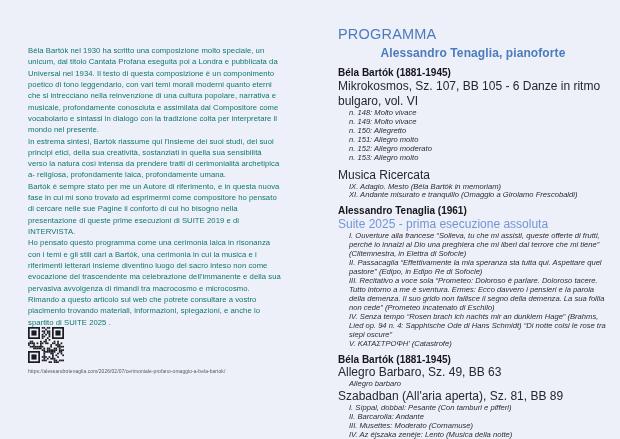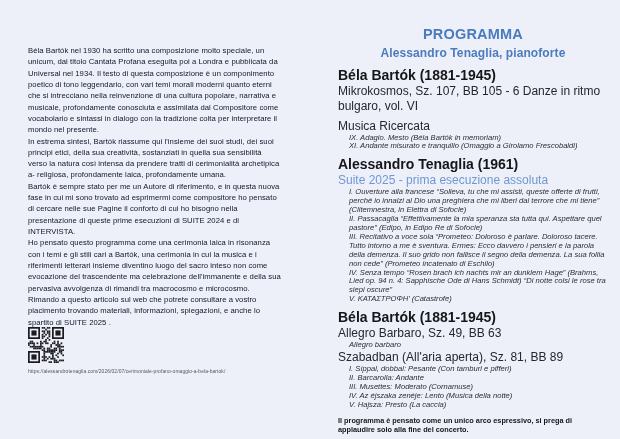--- a/index.html
+++ b/index.html
@@ -1,54 +1,54 @@
 <!DOCTYPE html>
 <html><head>
 <meta charset="utf-8">
 <style>
   html,body{margin:0;padding:0;}
   body{width:620px;height:439px;overflow:hidden;background:#edf0f9;
        font-family:"Liberation Sans","DejaVu Sans",sans-serif;-webkit-font-smoothing:antialiased;}
   .page{position:relative;width:620px;height:439px;background:#edf0f9;}
 
   
-  .left-col{position:absolute;left:28px;top:45px;width:254px;color:#0f172a;}
+  .left-col{position:absolute;left:28px;top:45px;width:254px;color:#0f766e;}
   .left-col p{margin:0;font-size:7.7px;line-height:1.47;letter-spacing:.05px;}
   .qr-wrap{position:absolute;left:28px;top:327px;width:36px;height:36px;}
   .qr-wrap svg{display:block;width:36px;height:36px;}
   .article-url{position:absolute;left:28px;top:369px;font-size:4.9px;color:#55555e;
                letter-spacing:.1px;cursor:pointer;text-decoration:none;}
 
   
   .right-col{position:absolute;left:338px;top:26px;width:270px;color:#1f1f26;}
-  .prog-heading{margin:0 0 4px 0;font-size:14.5px;font-weight:bold;color:#4a7cbd;letter-spacing:.2px;text-align:center;}
+  .prog-heading{margin:0 0 4px 0;font-size:14.5px;font-weight:normal;color:#4a7cbd;letter-spacing:.2px;}
   .performer{margin:0 0 7px 0;font-size:12px;font-weight:bold;color:#4a7cbd;letter-spacing:.1px;text-align:center;}
   .psec{margin:0 0 5px 0;}
-  .composer{font-size:14px;font-weight:bold;line-height:1.18;color:#15151a;}
+  .composer{font-size:10px;font-weight:bold;line-height:1.18;color:#15151a;}
   .work{margin:0;}
   .work + .work{margin-top:0;}
   .wtitle{font-size:12px;line-height:1.25;color:#26262d;}
   .wtitle.hl{color:#7097d4;}
   .movs{margin:0;padding:0 0 0 11px;list-style:none;}
   .movs li{font-size:7.6px;line-height:1.18;font-style:italic;color:#2c2c34;}
   .prog-note{margin-top:6px;font-size:7.3px;line-height:1.25;font-weight:bold;color:#15151a;width:272px;}
 </style>
 </head>
 <body>
 
 <div class="page">
 
   <div class="left-col">
     <div>
 
         <p>Béla Bartók nel 1930 ha scritto una composizione molto speciale, un unicum, dal titolo Cantata Profana eseguita poi a Londra e pubblicata da Universal nel 1934. Il testo di questa composizione è un componimento poetico di tono leggendario, con vari temi morali moderni quanto eterni che si intrecciano nella reinvenzione di una cultura popolare, narrativa e musicale, profondamente conosciuta e assimilata dal Compositore come vocabolario e sintassi in dialogo con la tradizione colta per interpretare il mondo nel presente.</p>
 
         <p>In estrema sintesi, Bartók riassume qui l'insieme dei suoi studi, dei suoi principi etici, della sua creatività, sostanziati in quella sua sensibilità verso la natura così intensa da prendere tratti di cerimonialità archetipica a- religiosa, profondamente laica, profondamente umana.</p>
 
-        <p>Bartók è sempre stato per me un Autore di riferimento, e in questa nuova fase in cui mi sono trovato ad esprimermi come compositore ho pensato di cercare nelle sue Pagine il conforto di cui ho bisogno nella presentazione di queste prime esecuzioni di SUITE 2024 e di INTERVISTA.</p>
+        <p>Bartók è sempre stato per me un Autore di riferimento, e in questa nuova fase in cui mi sono trovato ad esprimermi come compositore ho pensato di cercare nelle sue Pagine il conforto di cui ho bisogno nella presentazione di queste prime esecuzioni di SUITE 2019 e di INTERVISTA.</p>
 
         <p>Ho pensato questo programma come una cerimonia laica in risonanza con i temi e gli stili cari a Bartók, una cerimonia in cui la musica e i riferimenti letterari insieme diventino luogo del sacro inteso non come evocazione del trascendente ma celebrazione dell'immanente e della sua pervasiva avvolgenza di rimandi tra macrocosmo e microcosmo.</p>
 
         <p>Rimando a questo articolo sul web che potrete consultare a vostro piacimento trovando materiali, informazioni, spiegazioni, e anche lo spartito di SUITE 2025 .</p>
       </div>
   </div>
 
   <div class="qr-wrap">
     <svg viewBox="0 0 100 100">
         <g fill="#1b1b20">
@@ -198,20 +198,34 @@
     <h2 class="performer">Alessandro Tenaglia, pianoforte</h2>
 
     <div>
 
         <section class="psec">
           <div class="composer">Béla Bartók (1881-1945)</div>
           <div>
 
               <div class="work">
                 <div class="wtitle">Mikrokosmos, Sz. 107, BB 105 - 6 Danze in ritmo bulgaro, vol. VI</div>
+                <ul class="movs">
+
+                    <li>n. 148: Molto vivace</li>
+
+                    <li>n. 149: Molto vivace</li>
+
+                    <li>n. 150: Allegretto</li>
+
+                    <li>n. 151: Allegro molto</li>
+
+                    <li>n. 152: Allegro moderato</li>
+
+                    <li>n. 153: Allegro molto</li>
+                  </ul>
               </div>
             </div>
         </section>
 
         <section class="psec">
           <div>
 
               <div class="work">
                 <div class="wtitle">Musica Ricercata</div>
                 <ul class="movs">

